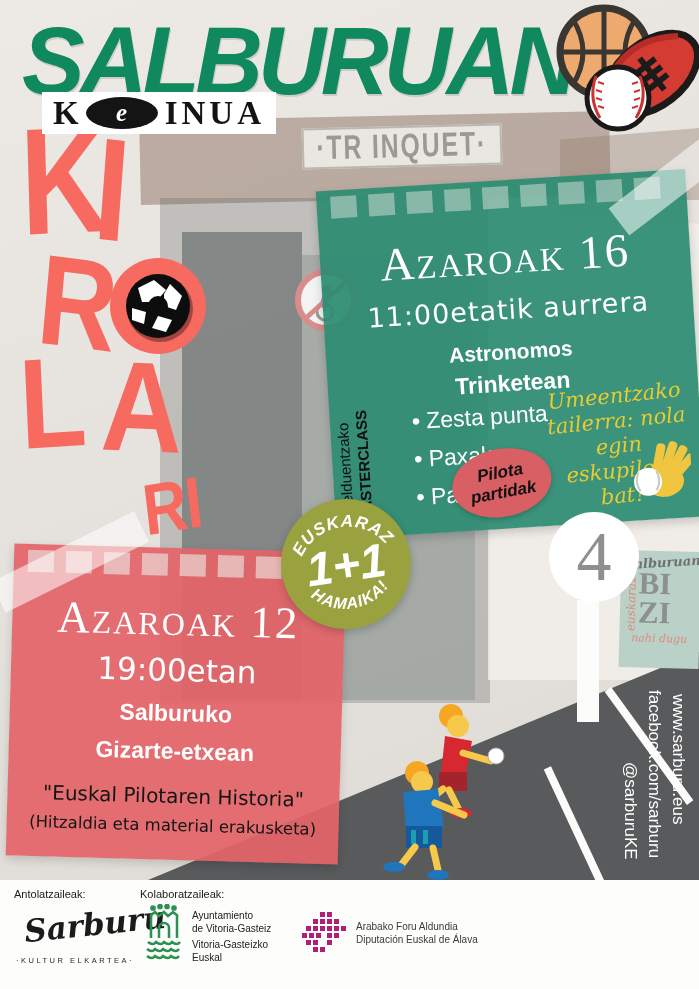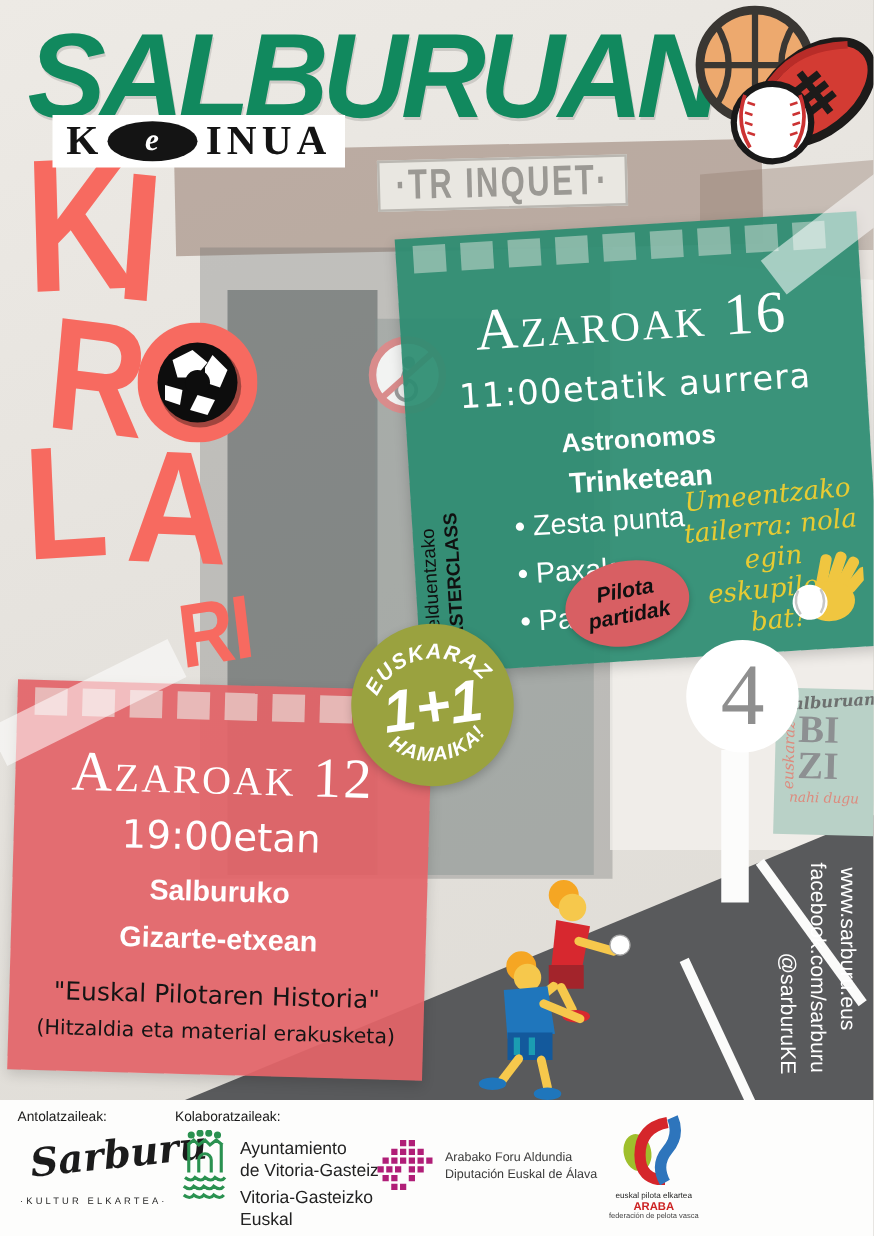--- a/index.html
+++ b/index.html
@@ -129,21 +129,21 @@
 
   
   .band{left:0;top:880px;width:699px;height:109px;background:#fdfdfc;z-index:5;}
   .band .lbl{position:absolute;font-size:11px;color:#1a1a1a;}
   .lbl-org{left:14px;top:8px;}
   .lbl-col{left:140px;top:8px;}
   .sarb-script{position:absolute;left:24px;top:26px;font-family:"DejaVu Serif",serif;font-style:italic;
     font-weight:bold;font-size:31px;color:#1b1b1b;transform:rotate(-6deg);}
   .sarb-tag{position:absolute;left:16px;top:76px;font-size:7.5px;letter-spacing:2.5px;color:#2a2a2a;}
   .ayto{position:absolute;left:145px;top:24px;display:flex;gap:9px;}
-  .ayto .txt{font-size:14px;color:#222;line-height:1.25;padding-top:6px;}
+  .ayto .txt{font-size:10px;color:#222;line-height:1.25;padding-top:6px;}
   .ayto .g2{margin-top:4px;}
   .diput{position:absolute;left:300px;top:30px;display:flex;gap:8px;align-items:center;}
   .diput .txt{font-size:10px;color:#3a3a3a;line-height:1.35;}
   .fed{position:absolute;left:478px;top:10px;width:90px;text-align:center;}
   .fed .t1{font-size:6.5px;color:#222;}
   .fed .t2{font-size:9px;font-weight:bold;color:#c22;}
   .fed .t3{font-size:6px;color:#444;}
   .pilot{position:absolute;left:557px;top:16px;width:140px;height:70px;background:#14a092;
     box-sizing:border-box;padding:6px 8px;color:#fff;}
   .pilot .h{font-size:15.5px;font-weight:bold;letter-spacing:.5px;line-height:1.05;}
@@ -420,26 +420,16 @@
           <rect x="13" y="37" width="5" height="5"></rect>
             <rect x="20" y="37" width="5" height="5"></rect>
         </g>
       </svg>
       <div class="txt">
         <div>Arabako Foru Aldundia</div>
         <div>Diputación Euskal de Álava</div>
       </div>
     </div>
 
-    <div class="fed">
-      <svg width="58" height="58" viewBox="0 0 58 58">
-        <ellipse cx="16" cy="32" rx="11" ry="15" fill="#9fbf2c" transform="rotate(-12 16 32)"></ellipse>
-        <path d="M40,8 q-22,4 -22,26 q0,20 20,20" stroke="#d5262b" stroke-width="9" fill="none"></path>
-        <path d="M44,4 q6,14 -4,26 q-10,12 -2,26" stroke="#2e75bc" stroke-width="9" fill="none"></path>
-      </svg>
-      <div class="t1">euskal pilota elkartea</div>
-      <div class="t2">ARABA</div>
-      <div class="t3">federación de pelota vasca</div>
-    </div>
 
   </div>
 
 </div>
 
 </body></html>

